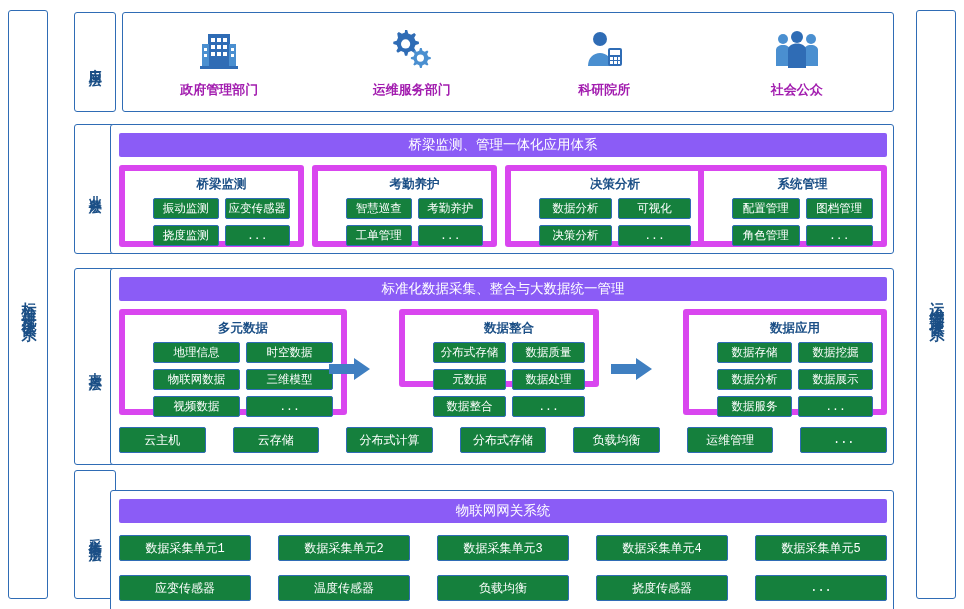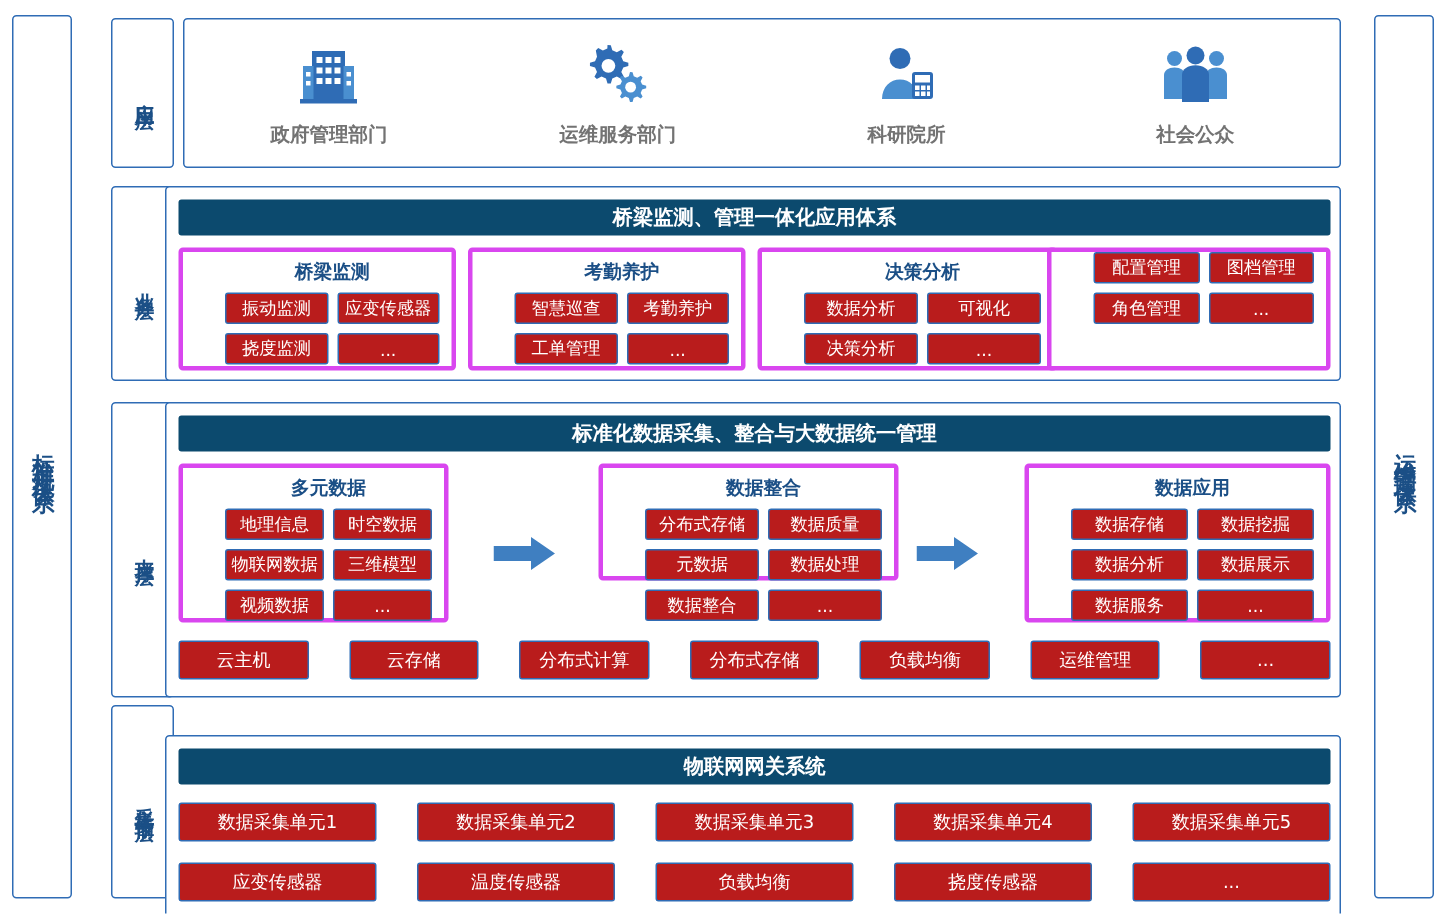--- a/index.html
+++ b/index.html
@@ -44,58 +44,59 @@
   }
 
   
   .panel{
     position:absolute;box-sizing:border-box;
     border:1px solid #2f6cb5;border-radius:3px;background:#ffffff;
   }
 
   
   .titlebar{
-    background:#0c4a6e;color:#fff;font-weight:bold;font-size:13.5px;
+    background:#8b5cf6;color:#fff;font-weight:normal;font-size:13.5px;
     text-align:left;border-radius:2px;
     display:flex;align-items:center;justify-content:center;
     box-sizing:border-box;
   }
 
   
   .chip{
-    background:#b91c1c;color:#ffffff;
+    background:#15803d;color:#ffffff;
     border:1px solid #2f6cb5;border-radius:2px;
     font-size:11.5px;text-align:right;
     display:flex;align-items:center;justify-content:center;
     box-sizing:border-box;
     height:21px;
+    font-family:Liberation Mono, monospace;
   }
   .chip.lg{height:24px;font-size:12px;}
 
   
   .group{
     position:absolute;box-sizing:border-box;
-    border:3px solid #d946ef;border-radius:3px;background:#ffffff;padding-left:20px;
+    border:6px solid #d946ef;border-radius:3px;background:#ffffff;padding-left:20px;
   }
   .group-title{
     text-align:center;font-size:12.5px;font-weight:bold;color:#1b4f86;
     margin-top:5px;margin-bottom:5px;
   }
   .grid2{
     display:grid;grid-template-columns:1fr 1fr;gap:6px;
     padding:0 8px 8px 8px;
   }
 
   
   .app-row{position:absolute;left:0;top:0;width:100%;height:100%;display:flex;}
   .app-item{
     flex:1;display:flex;flex-direction:column;align-items:center;justify-content:center;
     gap:6px;
   }
-  .app-item .lbl{font-size:13px;color:#737373;font-weight:bold;text-align:right;}
+  .app-item .lbl{font-size:13px;color:#a21caf;font-weight:bold;text-align:right;}
 
   
   .arrow{position:absolute;width:42px;height:24px;}
 
   .row-chips{
     position:absolute;display:flex;gap:27px;
   }
   .row-chips .chip{flex:1;height:26px;font-size:12px;}
 </style>
 </head>
@@ -228,37 +229,38 @@
       <div class="group-title">决策分析</div>
       <div class="grid2">
         <div class="chip">数据分析</div>
         <div class="chip">可视化</div>
         <div class="chip">决策分析</div>
         <div class="chip">...</div>
       </div>
     </div>
 
     <div class="group" style="left:587px;top:40px;width:189px;height:82px;">
+      <div class="group-title">系统管理</div>
       <div class="grid2">
         <div class="chip">配置管理</div>
         <div class="chip">图档管理</div>
         <div class="chip">角色管理</div>
         <div class="chip">...</div>
       </div>
     </div>
   </div>
 
   <div class="layer-label" style="left:74px;top:268px;height:197px;">
     <div class="vtext">支撑层</div>
   </div>
 
   <div class="panel" style="left:110px;top:268px;width:784px;height:197px;">
     <div class="titlebar" style="position:absolute;left:8px;top:8px;width:768px;height:24px;">标准化数据采集、整合与大数据统一管理</div>
 
-    <div class="group" style="left:8px;top:40px;width:180px;height:106px;">
+    <div class="group" style="left:8px;top:40px;width:228px;height:106px;">
       <div class="group-title">多元数据</div>
       <div class="grid2">
         <div class="chip">地理信息</div>
         <div class="chip">时空数据</div>
         <div class="chip">物联网数据</div>
         <div class="chip">三维模型</div>
         <div class="chip">视频数据</div>
         <div class="chip">...</div>
       </div>
     </div>

